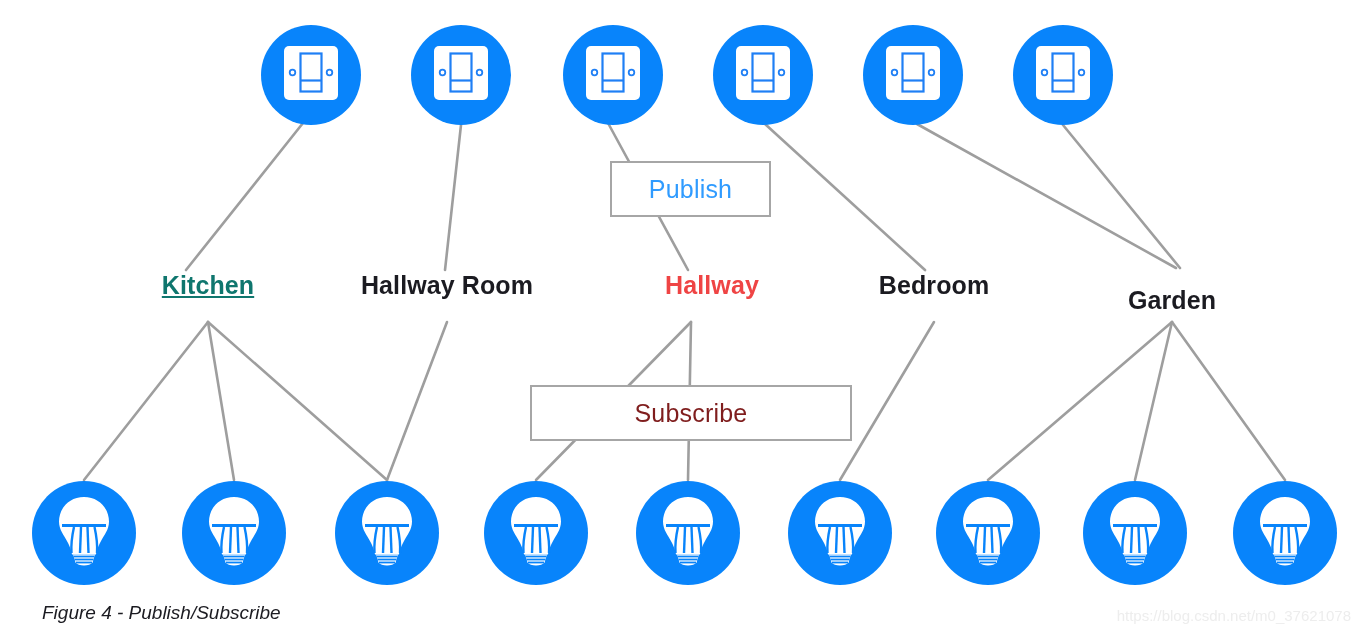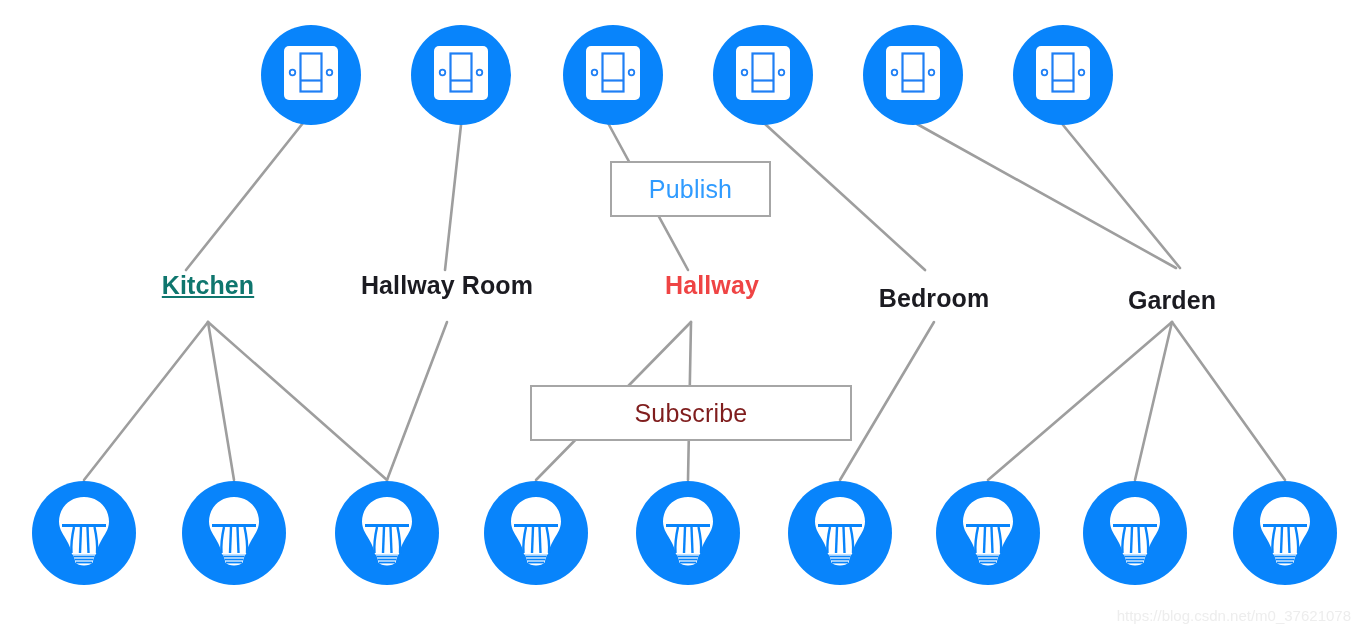--- a/index.html
+++ b/index.html
@@ -109,21 +109,21 @@
     <line x1="20.5" y1="38.5" x2="41.5" y2="38.5" stroke="#1f7ff5" stroke-width="2.2"></line>
     <circle cx="12.5" cy="30.5" r="2.8" fill="none" stroke="#1f7ff5" stroke-width="1.8"></circle>
     <circle cx="49.5" cy="30.5" r="2.8" fill="none" stroke="#1f7ff5" stroke-width="1.8"></circle>
   </svg></span>
       </div>
     </div>
   <div id="room-layer">
       <div class="room-label" style="left: 208px; top: 271px; color: #0f766e; text-decoration: underline;">Kitchen</div>
       <div class="room-label" style="left: 447px; top: 271px; color: rgb(27, 27, 33);">Hallway Room</div>
       <div class="room-label" style="left: 691px; top: 271px; color: #ef4444; margin-left: 21px;">Hallway</div>
-      <div class="room-label" style="left: 934px; top: 271px; color: rgb(27, 27, 33); margin-top: 13px;">Bedroom</div>
+      <div class="room-label" style="left: 934px; top: 271px; color: rgb(27, 27, 33);">Bedroom</div>
       <div class="room-label" style="left: 1172px; top: 286px; color: rgb(27, 27, 33);">Garden</div>
     </div>
   <div id="bulb-layer">
       <div class="node bulb-node" style="left: 32px; top: 481px; background: rgb(8, 132, 251);">
         <span><svg width="66" height="74" viewBox="0 0 66 74" xmlns="http://www.w3.org/2000/svg">
     <path d="M33 3 C18 3 8 14.5 8 27.5 C8 36 13 41 16.5 48 C19.5 54 20.5 57 21 60.5
              L45 60.5 C45.5 57 46.5 54 49.5 48 C53 41 58 36 58 27.5 C58 14.5 48 3 33 3 Z" fill="#ffffff"></path>
     <line x1="11" y1="31.5" x2="55" y2="31.5" stroke="#0884fb" stroke-width="3"></line>
     <path d="M23 33 C21 42 20 52 20.5 59" fill="none" stroke="#0884fb" stroke-width="2.4"></path>
     <path d="M30 33 L29 59" fill="none" stroke="#0884fb" stroke-width="2.4"></path>
@@ -254,14 +254,15 @@
     <line x1="23.5" y1="65.5" x2="42.5" y2="65.5" stroke="#0884fb" stroke-width="1.8"></line>
     <line x1="25" y1="68.5" x2="41" y2="68.5" stroke="#0884fb" stroke-width="1.8"></line>
   </svg></span>
       </div>
     </div>
   <div id="tag-layer">
       <div class="tagbox" style="left: 610px; top: 161px; width: 157px; height: 52px; border-color: rgb(166, 166, 166); color: rgb(47, 155, 255);">Publish</div>
       <div class="tagbox" style="left: 530px; top: 385px; width: 318px; height: 52px; border-color: rgb(166, 166, 166); color: #7f1d1d;">Subscribe</div>
     </div>
 
+  <div id="caption">Figure 4 - Publish/Subscribe</div>
   <div id="watermark">https://blog.csdn.net/m0_37621078</div>
 </div>
 
 </body></html>

